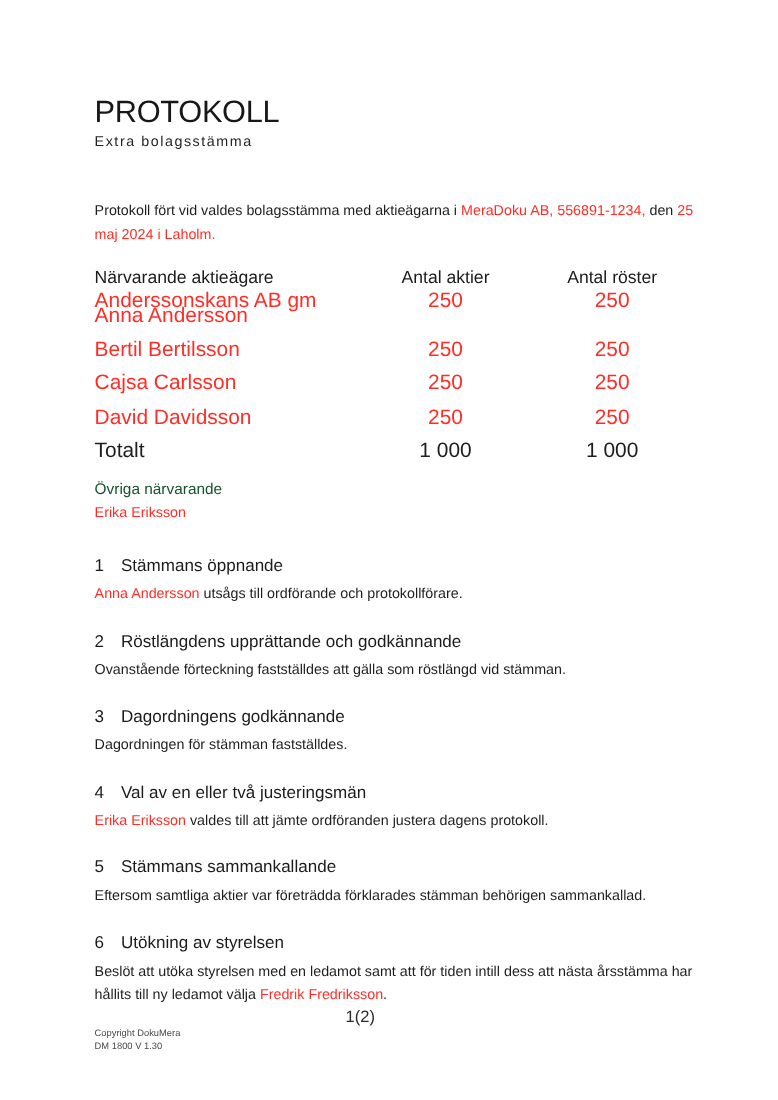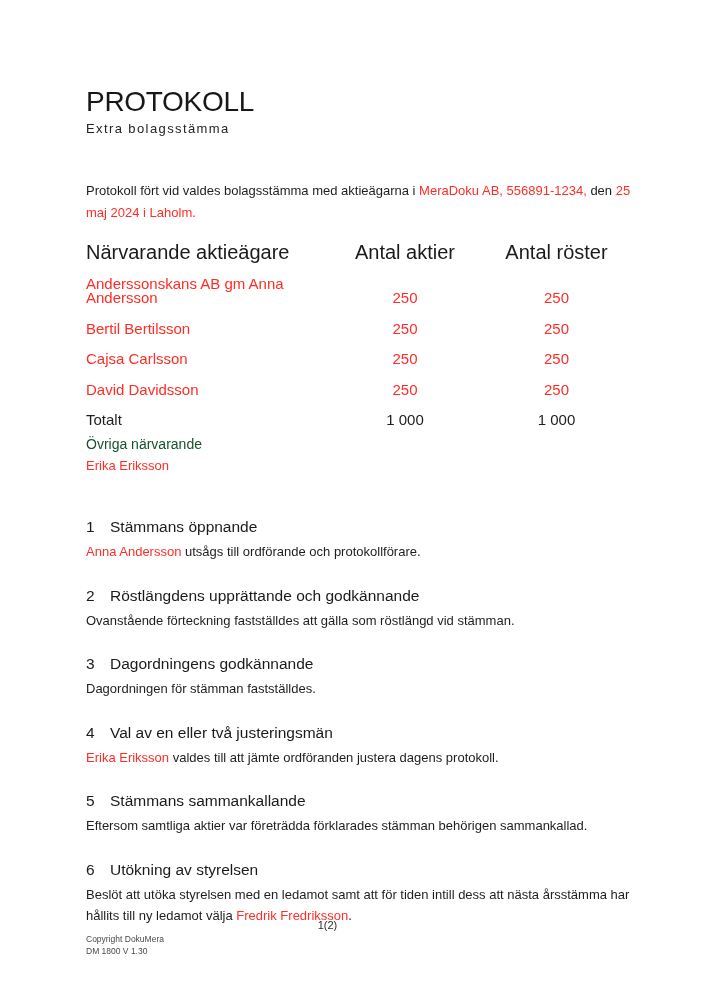--- a/index.html
+++ b/index.html
@@ -27,40 +27,40 @@
     position: absolute; top: 121px; left: 86px;
     font-size: 13px; line-height: 15px; font-weight: 400;
     letter-spacing: 1.4px; color: #242424;
   }
   .intro {
     position: absolute; top: 180px; left: 86px;
     width: 548px; font-size: 13px; line-height: 21.5px;
   }
 
   .attendees { position: absolute; top: 244px; left: 86px; width: 560px; }
-  .thead { display: flex; font-size: 20px; line-height: 17px; margin-bottom: 16px; color: #1b1b1b; }
-  .trow  { display: flex; font-size: 15px;   line-height: 14px; margin-bottom: 16.5px; align-items: flex-end; }
+  .thead { display: flex; font-size: 16px; line-height: 17px; margin-bottom: 6px; color: #1b1b1b; }
+  .trow  { display: flex; font-size: 19px;   line-height: 14px; margin-bottom: 16.5px; }
   .trow.total { margin-bottom: 0; }
   .c1 { width: 250px; text-align: left; }
   .c2 { width: 138px; text-align: center; }
   .c3 { width: 165px; text-align: center; }
 
   .ovriga { position: absolute; top: 435px; left: 86px; }
   .ovriga h2 { font-size: 14px; line-height: 18px; font-weight: 400; color: #14532d; }
   .ovriga .name { margin-top: 6px; font-size: 13px; line-height: 14px; }
 
   .sections { position: absolute; top: 506px; left: 86px; width: 548px; }
-  .section { margin-bottom: 24.5px; margin-top: 12px; }
+  .section { margin-bottom: 24.5px; }
   .section h2 { font-size: 15.5px; line-height: 18px; font-weight: 400; color: #1b1b1b; }
   .section h2 .num { display: inline-block; width: 24px; }
   .section p { margin-top: 5px; font-size: 13px; line-height: 21px; }
 
   .page-number {
     position: absolute; top: 918px; left: 0; width: 655px;
-    text-align: center; font-size: 11px; line-height: 14px; color: #2a2a2a;
+    text-align: center; font-size: 15px; line-height: 14px; color: #2a2a2a;
   }
   .footer-block {
     position: absolute; top: 934px; left: 86px;
     font-size: 8.5px; line-height: 11.5px; color: var(--footer-gray);
   }
 </style>
 </head>
 <body>
 
 <div class="page">

